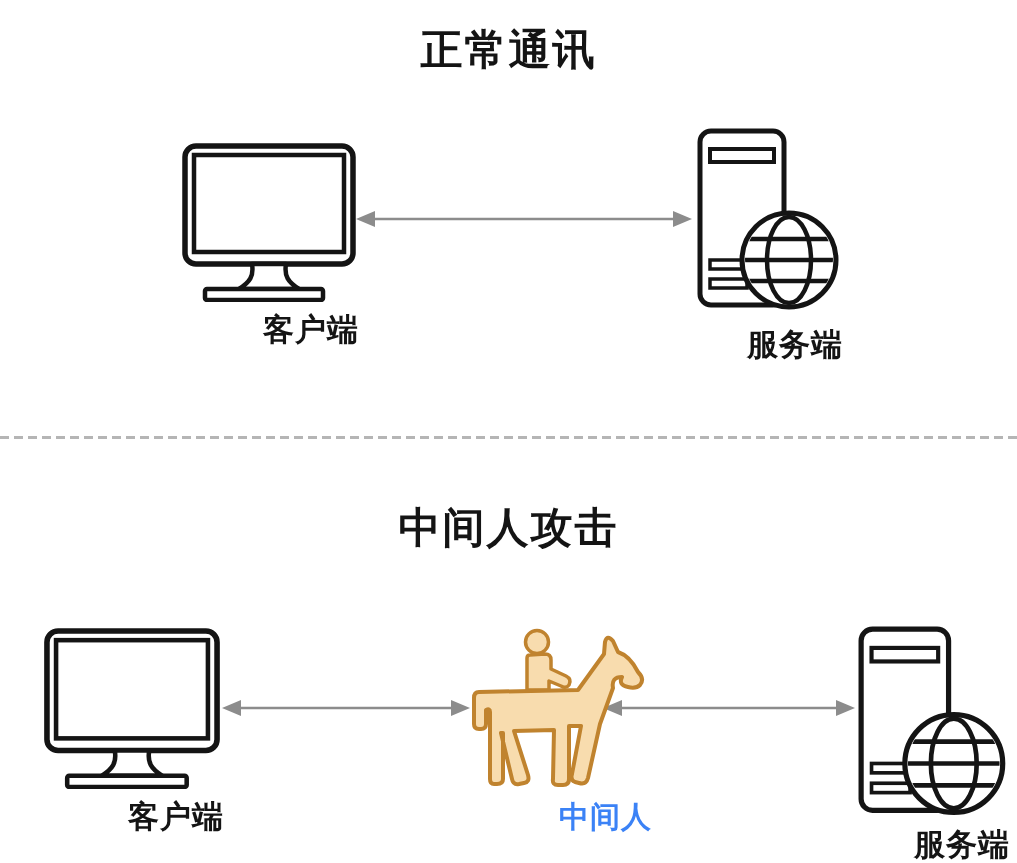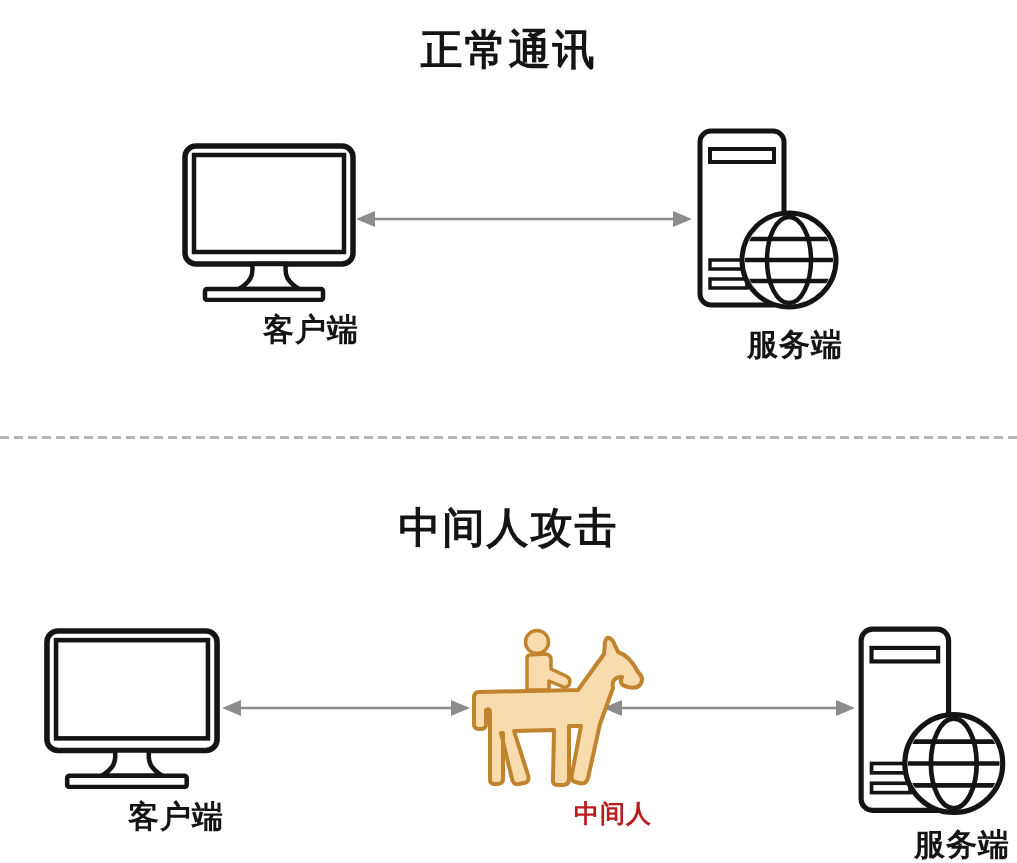--- a/index.html
+++ b/index.html
@@ -8,21 +8,21 @@
     font-family:"Liberation Sans", sans-serif;
   }
   .sec-title{
     position:absolute;left:0;right:0;text-align:center;
     font-size:42px;font-weight:700;color:#141414;letter-spacing:2px;
   }
   .node-label{
     position:absolute;text-align:right;
     font-size:31px;font-weight:700;color:#141414;letter-spacing:1px;
   }
-  .attacker-label{color:#b91c1c;font-size:25px;font-family:Liberation Mono, monospace;}
+  .attacker-label{color:#3b82f6;font-size:30px;font-family:Liberation Mono, monospace;}
   .divider{
     position:absolute;left:0;top:436px;width:1017px;height:3px;
     background:repeating-linear-gradient(90deg,#b5b5b5 0 9px,transparent 9px 14px);
   }
   svg.icon{position:absolute;overflow:visible;}
   .defs{position:absolute;width:0;height:0;}
 </style>
 </head>
 <body>
 

